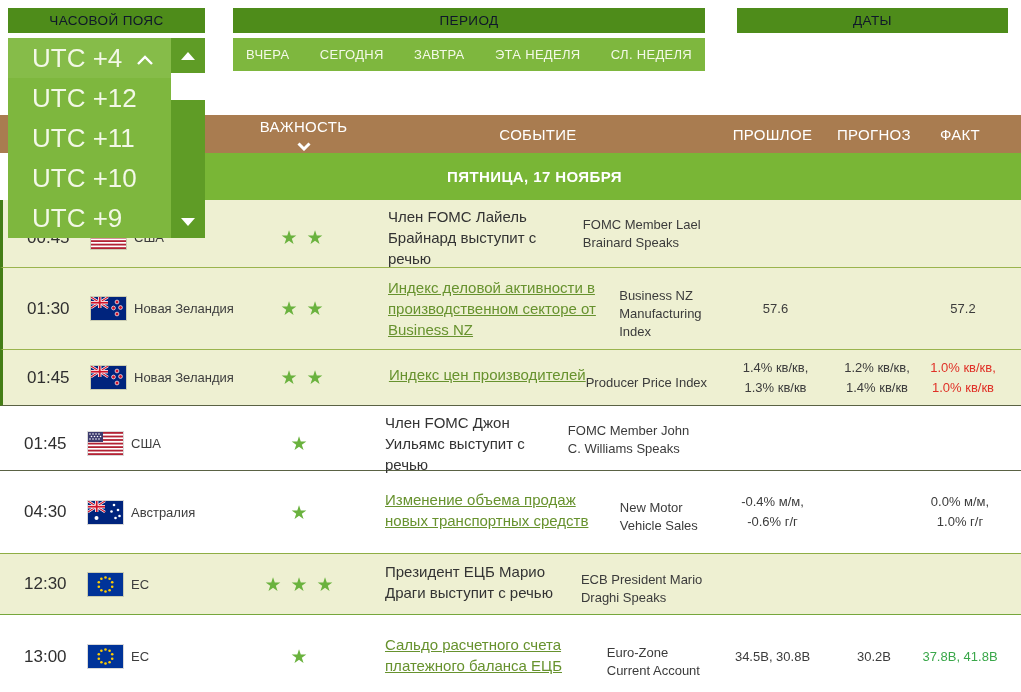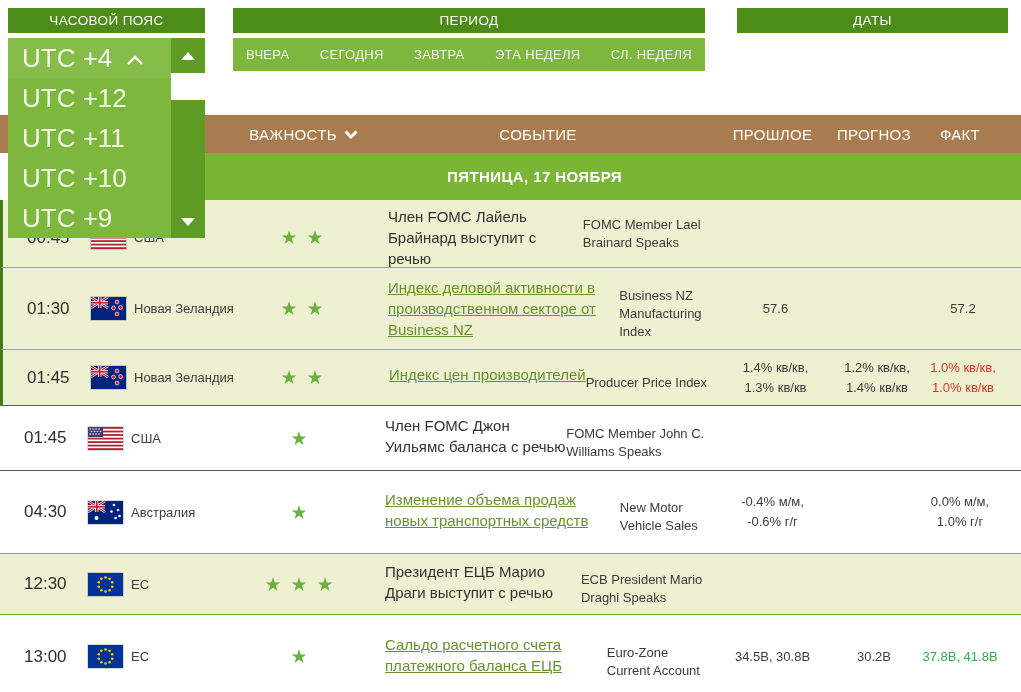--- a/index.html
+++ b/index.html
@@ -8,36 +8,36 @@
     background:#fff;font-family:"Liberation Sans",sans-serif;
     -webkit-font-smoothing:antialiased;
   }
   .app{position:absolute;inset:0;}
 
   
   .toolbar{position:absolute;top:0;left:0;right:0;height:115px;background:#fff;}
   .panel{position:absolute;top:8px;}
   .panel-title{
     height:25px;line-height:25px;text-align:center;
-    background:var(--header_green);color:#ffffff;font-size:13.5px;letter-spacing:.4px;
+    background:var(--header_green);color:#0f172a;font-size:13.5px;letter-spacing:.4px;
   }
   .panel-body{margin-top:5px;height:33px;background:var(--button_green);}
   .tz-panel{left:8px;width:197px;}
   .period-panel{left:233px;width:472px;}
   .dates-panel{left:737px;width:271px;}
   .period-buttons{display:flex;align-items:center;justify-content:space-between;padding:0 13px;height:33px;}
   .period-btn{color:#f4f9e8;font-size:13px;letter-spacing:.3px;cursor:pointer;background:none;border:none;padding:0;font-family:inherit;}
   .date-select{display:flex;align-items:center;justify-content:center;gap:9px;height:33px;color:#f4f9e8;font-size:15.5px;cursor:pointer;}
 
   
   .etable{position:absolute;top:115px;left:0;right:0;}
   .grid-cols{display:grid;grid-template-columns:88px 43px 115px 115px 354px 115px 88px 84px;align-items:center;}
   .thead{height:38px;background:var(--table_brown);color:#fff;font-size:15px;letter-spacing:.3px;}
   .th{text-align:center;}
-  .th-imp{display:flex;align-items:center;justify-content:center;gap:7px;cursor:pointer;}
+  .th-imp{display:flex;align-items:center;justify-content:center;gap:7px;cursor:pointer;flex-direction:column;}
   .dayrow{
     height:47px;background:var(--day_green);color:#fff;
     display:flex;align-items:center;justify-content:center;
     font-size:15px;font-weight:600;letter-spacing:.4px;margin-left:48px;
   }
   .row{border-bottom:1px solid #8aa846;background:#fff;}
   .row.shaded{background:var(--row_shaded);}
   .row.past{border-left:3px solid #447d17;}
   .cell-time{font-size:17px;color:#2f2f2f;padding-left:24px;}
   .cell-flag{display:flex;align-items:center;}
@@ -49,21 +49,21 @@
   .event-title.link{color:var(--link_green);text-decoration:underline;cursor:pointer;}
   .event-sub{font-size:13px;line-height:18px;color:#3b3b3b;margin-top:10px;}
   .cell-val{text-align:center;font-size:13px;line-height:20px;color:#3c3c3c;}
   .cell-val.red{color:var(--value_red);}
   .cell-val.green{color:var(--value_green);}
 
   
   .dropdown{position:absolute;left:8px;top:38px;width:197px;height:200px;z-index:10;display:flex;}
   .dd-list{width:163px;background:var(--button_green);}
   .dd-item{
-    height:40px;display:flex;align-items:center;padding-left:14px;
+    height:40px;display:flex;align-items:center;padding-left:24px;
     color:#f3f8e7;font-size:26px;font-weight:300;cursor:pointer;white-space:nowrap;
   }
   .dd-item.selected{background:var(--selected_green);}
   .dd-item .chev{margin-left:14px;margin-top:4px;}
   .dd-scroll{position:relative;width:34px;background:#fff;}
   .dd-up{position:absolute;top:0;left:0;right:0;height:35px;background:var(--scrollbar_green);display:flex;align-items:center;justify-content:center;cursor:pointer;}
   .dd-thumb{position:absolute;top:62px;bottom:0;left:0;right:0;background:var(--scrollbar_green);cursor:grab;}
   .dd-down{position:absolute;bottom:0;left:0;right:0;height:33px;display:flex;align-items:center;justify-content:center;cursor:pointer;}
   .tri-up{width:0;height:0;border-left:7px solid transparent;border-right:7px solid transparent;border-bottom:8px solid #fff;}
   .tri-down{width:0;height:0;border-left:7px solid transparent;border-right:7px solid transparent;border-top:8px solid #fff;}
@@ -249,21 +249,21 @@
               <circle cx="12.5" cy="4.5" r=".8" fill="#fff"></circle>
               <circle cx="2" cy="7" r=".8" fill="#fff"></circle>
               <circle cx="5" cy="7" r=".8" fill="#fff"></circle>
               <circle cx="8" cy="7" r=".8" fill="#fff"></circle>
               <circle cx="11" cy="7" r=".8" fill="#fff"></circle>
             </svg>
           </div>
           <div class="cell-country">США</div>
           <div class="cell-stars">★</div>
           <div class="cell-event">
-            <div class="event-title">Член FOMC Джон Уильямс баланса с речью</div>
+            <div class="event-title">Член FOMC Джон Уильямс выступит с речью</div>
             <div class="event-sub">FOMC Member John C. Williams Speaks</div>
           </div>
           <div class="cell-val"></div>
           <div class="cell-val"></div>
           <div class="cell-val"></div>
         </div>
         <div class="row grid-cols" style="height: 82px; border-bottom-color: rgb(143, 174, 68);">
           <div class="cell-time">04:30</div>
           <div class="cell-flag">
             <svg class="flag" width="35" height="23" viewBox="0 0 35 23">

